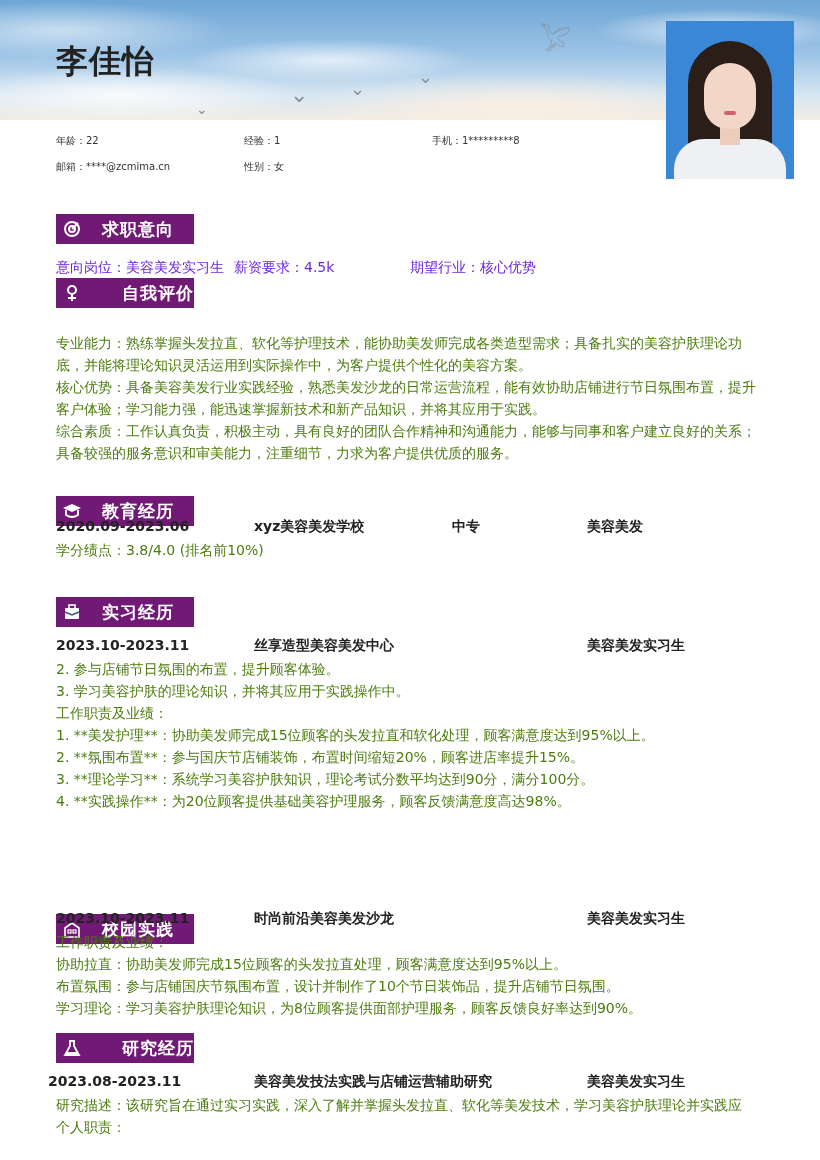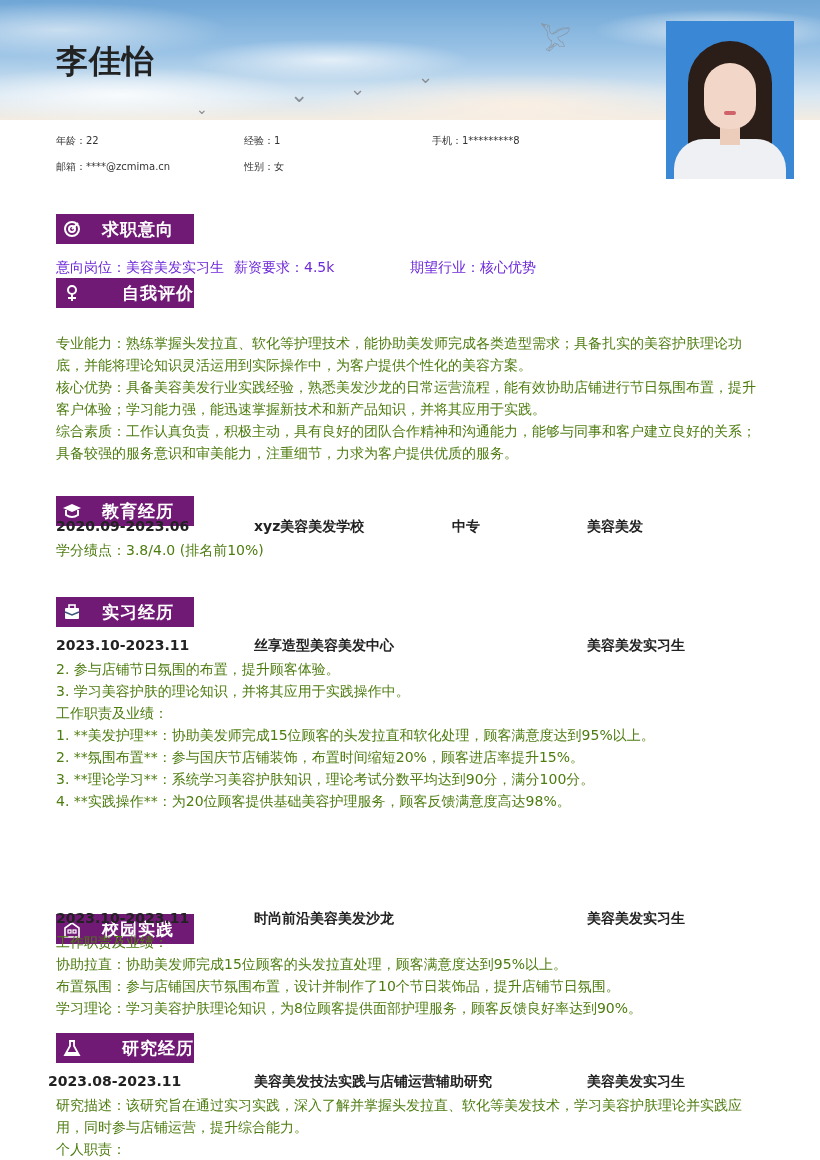--- a/index.html
+++ b/index.html
@@ -184,15 +184,14 @@
         <path d="M4 13 H14 L16 16 H2 Z" fill="#fff"></path>
       </svg>
   </span>
   <span class="title">研究经历</span>
 </div>
 <div class="row bold" style="left:48px; top:1070px;">2023.08-2023.11</div>
 <div class="row bold" style="left:254px; top:1070px;">美容美发技法实践与店铺运营辅助研究</div>
 <div class="row bold" style="left:587px; top:1070px;">美容美发实习生</div>
 <div class="para" style="top:1094px;">
   <span class="line">研究描述：该研究旨在通过实习实践，深入了解并掌握头发拉直、软化等美发技术，学习美容护肤理论并实践应</span>
-  <span class="line">用，同时参与店铺运营，提升综合能力。</span>
   <span class="line">个人职责：</span>
 </div>
 
 </body></html>

